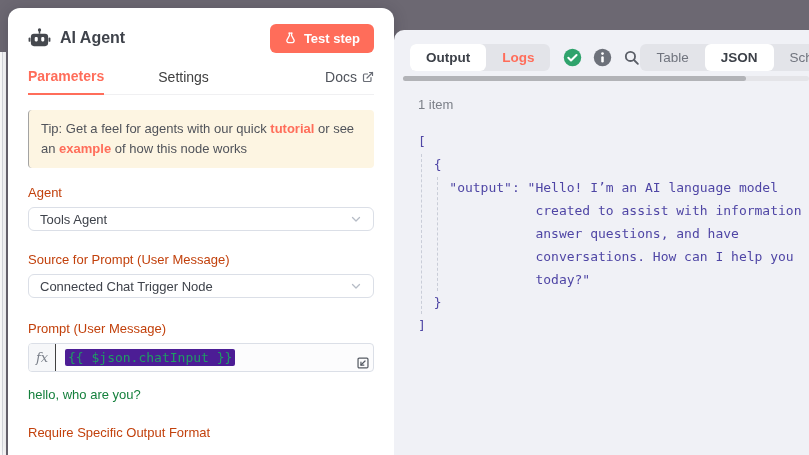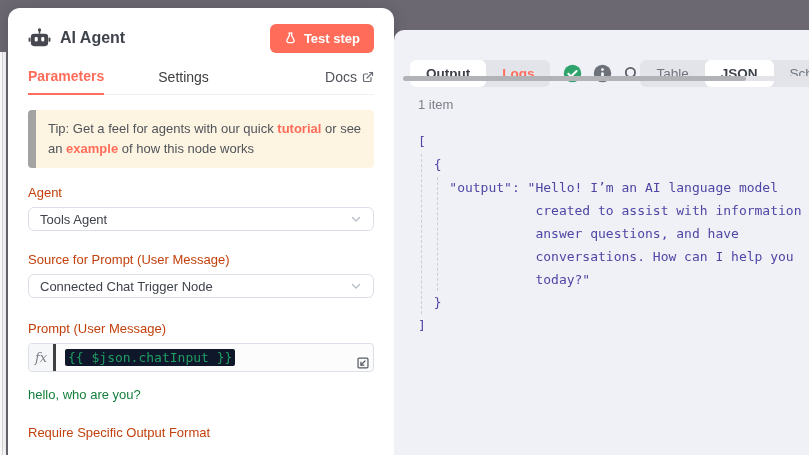--- a/index.html
+++ b/index.html
@@ -23,21 +23,21 @@
     margin-left:auto; background:#ff6d5a; color:#fff; border:none; cursor:pointer;
     font-family:inherit; font-size:13px; font-weight:bold; border-radius:6px;
     padding:0 14px; height:29px; display:flex; align-items:center; gap:7px;
   }
   .np-tabs { display:flex; align-items:flex-end; gap:54px; margin-top:16px; border-bottom:1px solid #f0f0f2; font-size:14px; }
   .np-tab { color:#404040; padding-bottom:9px; cursor:pointer; }
   .np-tab.active { color:#ff6d5a; font-weight:bold; border-bottom:2px solid #ff6d5a; margin-bottom:-1px; }
   .np-tab.docs { margin-left:auto; display:flex; align-items:center; gap:5px; color:#50545c; }
 
   .tip-box {
-    margin-top:15px; background:#fdf5e2; border-left:8px solid #a3a3a3; border-radius:4px;
+    margin-top:15px; background:#fdf5e2; border-left:1px solid #a3a3a3; border-radius:4px;
     padding:9px 12px 10px; font-size:13px; line-height:1.5; color:#50535a;
   }
   .tip-box a { color:#ff6d5a; font-weight:bold; text-decoration:none; cursor:pointer; }
 
   .fld-label { font-size:13px; color:#c2410c; }
   .lbl-agent  { margin-top:17px; }
   .lbl-source { margin-top:21px; }
   .lbl-prompt { margin-top:23px; }
   .lbl-format { margin-top:23px; }
 
@@ -45,36 +45,36 @@
     margin-top:7px; height:24px; border:1px solid #dbdfe7; border-radius:6px; background:#fff;
     display:flex; align-items:center; padding:0 11px; font-size:13px; color:#3f434b; cursor:pointer;
   }
   .select .chev { margin-left:auto; display:flex; }
 
   .expr-field {
     margin-top:7px; height:29px; border:1px solid #dbdfe7; border-radius:4px; background:#fcfcfd;
     display:flex; align-items:stretch; position:relative;
   }
   .fx-cell {
-    width:27px; background:#f6f7f9; border-right:3px solid #404040; border-radius:3px 0 0 3px;
+    width:27px; background:#f6f7f9; border-right:1px solid #404040; border-radius:3px 0 0 3px;
     display:flex; align-items:center; justify-content:center;
     font-family:"DejaVu Serif", serif; font-style:italic; font-size:13px; color:#7b808a;
   }
   .expr-value { display:flex; align-items:center; padding-left:9px; font-family:"DejaVu Sans Mono", monospace; font-size:13px; }
-  .expr-value .hl { background:#0f172a; color:#1f9e63; padding:1px 3px; border-radius:2px; }
+  .expr-value .hl { background:#4c1d95; color:#1f9e63; padding:1px 3px; border-radius:2px; }
   .expand-ic { position:absolute; right:3px; bottom:1px; display:flex; cursor:pointer; }
 
   .hint { margin-top:15px; font-size:13px; color:#15803d; }
 
   
   .out-panel {
     position:absolute; left:394px; top:30px; right:0; bottom:0;
     background:#f0f1f6; border-top-left-radius:10px; overflow:hidden;
   }
-  .out-toolbar { position:absolute; left:16px; right:9px; top:30px; display:flex; align-items:center; }
+  .out-toolbar { position:absolute; left:16px; right:9px; top:14px; display:flex; align-items:center; }
   .seg { background:#e3e4e9; border-radius:6px; display:flex; font-size:13.5px; }
   .seg .seg-item { padding:5px 16px; color:#70747e; cursor:pointer; border-radius:6px; line-height:17px; }
   .seg .seg-item.active { background:#fff; color:#3c4048; font-weight:bold; }
   .seg .seg-item.logs { color:#ff6d5a; font-weight:bold; }
   .tb-icons { display:flex; align-items:center; gap:11px; margin-left:13px; }
   .seg.right { margin-left:auto; }
   .icon-btn { display:flex; cursor:pointer; }
 
   .hscroll-track { position:absolute; left:9px; right:0; top:46px; height:5px; background:#e4e4e8; border-radius:3px; }
   .hscroll-thumb { position:absolute; left:0; top:0; height:5px; width:343px; background:#b2b3b7; border-radius:3px; cursor:grab; }

